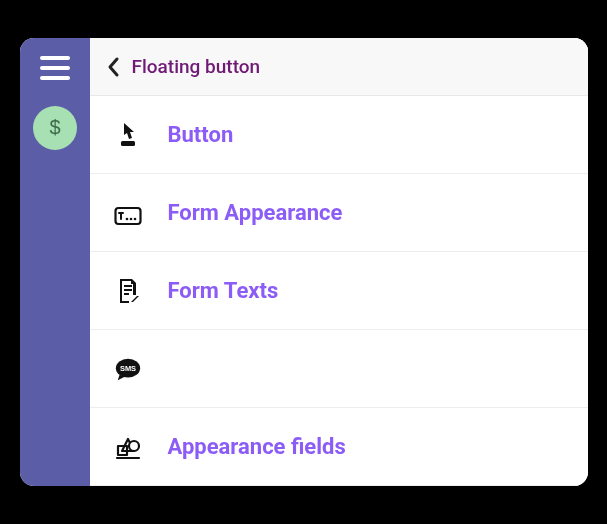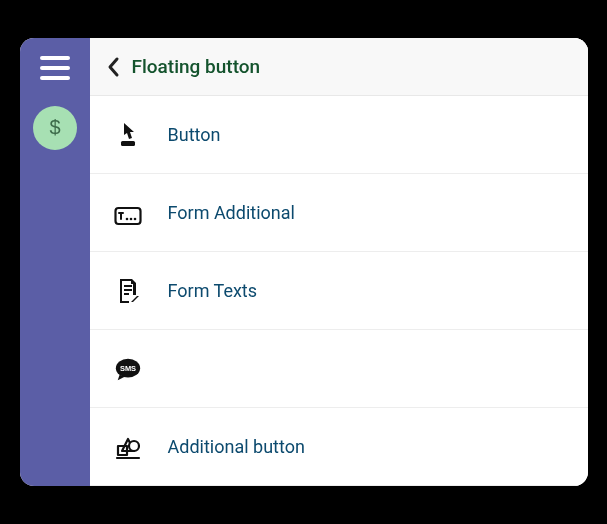--- a/index.html
+++ b/index.html
@@ -76,21 +76,21 @@
       gap: 12px;
     }
     .back-chevron {
       cursor: pointer;
       display: flex;
       align-items: center;
     }
     .header-title {
       font-size: 19px;
       font-weight: 500;
-      color: #14532d;
+      color: #701a75;
     }
     .menu-list {
       display: flex;
       flex-direction: column;
     }
     .menu-item {
       height: 78px;
       border-bottom: 1px solid #ededed;
       display: flex;
       align-items: center;
@@ -100,23 +100,23 @@
     }
     .menu-icon {
       width: 28px;
       height: 28px;
       display: flex;
       align-items: flex-end;
       justify-content: center;
       flex-shrink: 0;
     }
     .menu-label {
-      font-size: 18px;
-      color: #0c4a6e;
-      font-weight: 400;
+      font-size: 22px;
+      color: #8b5cf6;
+      font-weight: 700;
     }
   </style>
 </head>
 <body>
 
 <div class="frame">
   <div class="sidebar">
     <div class="hamburger">
       <span></span>
         <span></span>
@@ -154,21 +154,21 @@
       <div class="menu-item">
         <div class="menu-icon">
           <svg width="28" height="22" viewBox="0 0 28 22">
             <rect x="1.5" y="3" width="25" height="16" rx="3" fill="none" stroke="#111" stroke-width="2.2"></rect>
             <path d="M7 8 L7 14 M5 8 L9 8" stroke="#111" stroke-width="2" stroke-linecap="round"></path>
             <circle cx="13" cy="14" r="1.3" fill="#111"></circle>
             <circle cx="17" cy="14" r="1.3" fill="#111"></circle>
             <circle cx="21" cy="14" r="1.3" fill="#111"></circle>
           </svg>
         </div>
-        <div class="menu-label">Form Additional</div>
+        <div class="menu-label">Form Appearance</div>
       </div>
 
       <div class="menu-item">
         <div class="menu-icon">
           <svg width="26" height="28" viewBox="0 0 26 28">
             <path d="M5 2 L17 2 L21 6 L21 18 L18 18 L18 7 L16 7 L16 4 L7 4 L7 24 L14 24 L14 26 L5 26 Z" fill="#111"></path>
             <line x1="9" y1="9" x2="17" y2="9" stroke="#111" stroke-width="1.8"></line>
             <line x1="9" y1="13" x2="17" y2="13" stroke="#111" stroke-width="1.8"></line>
             <line x1="9" y1="17" x2="14" y2="17" stroke="#111" stroke-width="1.8"></line>
             <path d="M22 19 L18 23 L16 25 L18 25 L20 23 L24 19 Z" fill="#111"></path>
@@ -189,18 +189,18 @@
 
       <div class="menu-item">
         <div class="menu-icon">
           <svg width="28" height="26" viewBox="0 0 28 26">
             <line x1="3" y1="23" x2="25" y2="23" stroke="#111" stroke-width="2.2" stroke-linecap="round"></line>
             <rect x="4" y="11" width="9" height="9" fill="none" stroke="#111" stroke-width="2.2" stroke-linejoin="round"></rect>
             <path d="M14 4 L20 16 L8 16 Z" fill="none" stroke="#111" stroke-width="2.2" stroke-linejoin="round"></path>
             <circle cx="20" cy="11" r="5" fill="#fff" stroke="#111" stroke-width="2.2"></circle>
           </svg>
         </div>
-        <div class="menu-label">Additional button</div>
+        <div class="menu-label">Appearance fields</div>
       </div>
 
     </div>
   </div>
 </div>
 
 </body></html>

